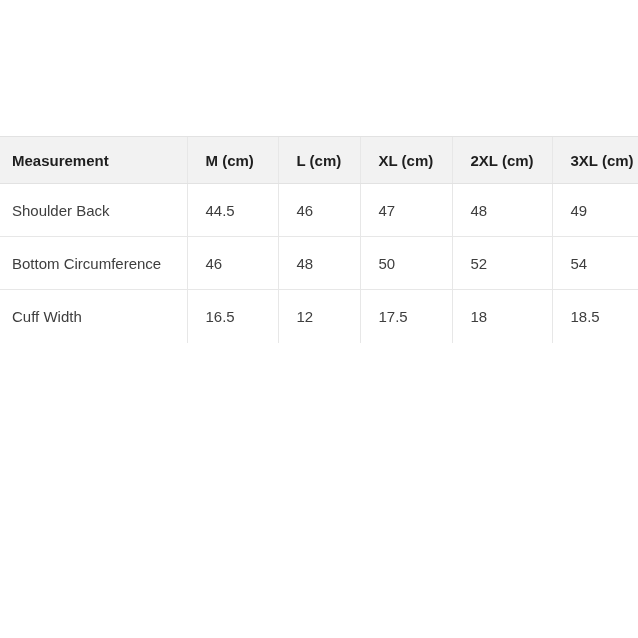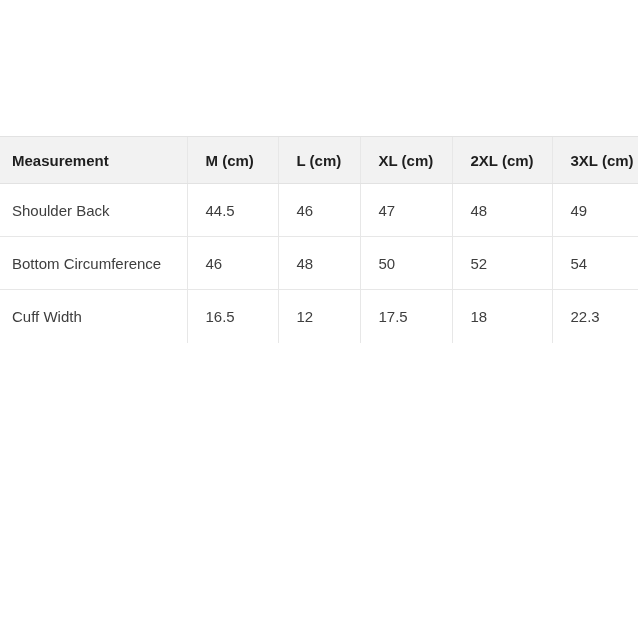--- a/index.html
+++ b/index.html
@@ -105,17 +105,17 @@
         <td>50</td>
         <td>52</td>
         <td>54</td>
       </tr>
       <tr>
         <td>Cuff Width</td>
         <td>16.5</td>
         <td>12</td>
         <td>17.5</td>
         <td>18</td>
-        <td>22.3</td>
+        <td>18.5</td>
       </tr>
     </tbody>
   </table>
 </div>
 
 </body></html>

